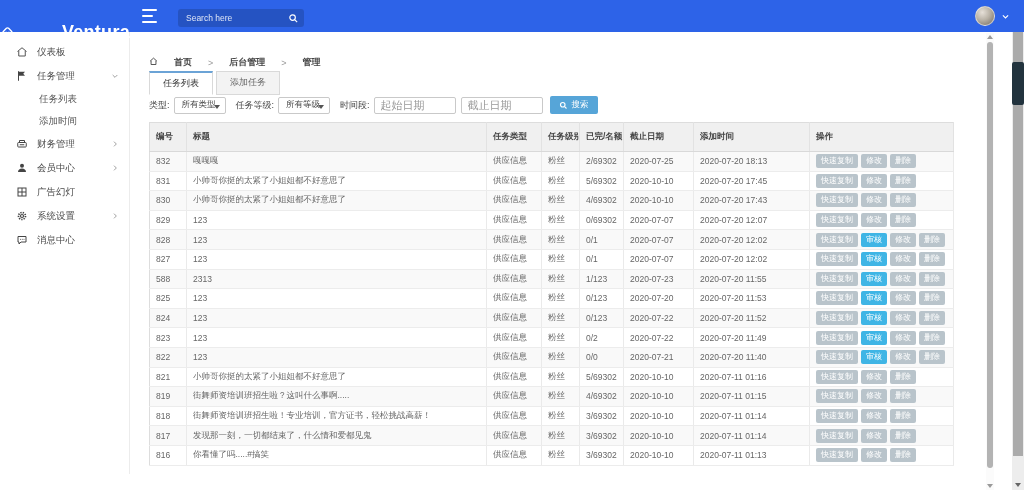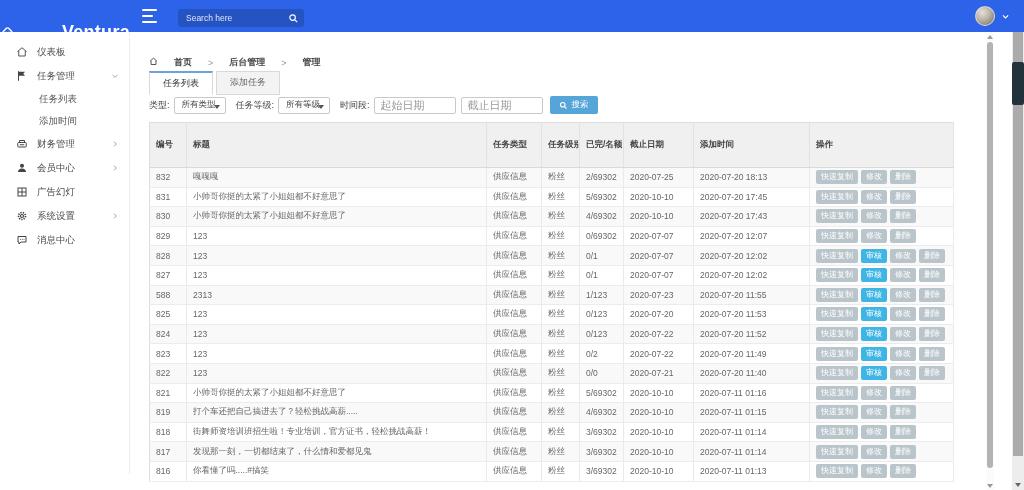--- a/index.html
+++ b/index.html
@@ -61,21 +61,21 @@
   .fdate::placeholder { color:#999; }
   .search-btn { height:18px; margin-left:2px; background:#56a5d8; color:#fff; border:none;
     border-radius:2px; font-size:8.5px; padding:0 9px; display:flex; align-items:center; gap:4px;
     cursor:pointer; font-family:inherit; }
 
   
   .table-wrap { position:absolute; left:18px; top:90px; width:804px; }
   table { border-collapse:collapse; table-layout:fixed; width:804px;
     border:1px solid #ddd; }
   th { background:#f0f0f0; font-size:8.5px; color:#444; text-align:left; font-weight:bold;
-    height:15px; padding:16px 6px; border-right:1px solid #e2e2e2; border-bottom:1px solid #d9d9d9;
+    height:15px; padding:8px 6px; border-right:1px solid #e2e2e2; border-bottom:1px solid #d9d9d9;
     white-space:nowrap; overflow:hidden; }
   td { font-size:8.5px; color:#666; height:19.6px; padding:0 6px; border-right:1px solid #eaeaea;
     border-bottom:1px solid #ececec; white-space:nowrap; overflow:hidden; }
   tbody tr:nth-child(odd) { background:#f9f9f9; }
   tbody tr:nth-child(even) { background:#fff; }
   .actions { display:flex; gap:3px; align-items:center; }
   .abtn { border:none; border-radius:2px; color:#fff; font-size:8px; padding:3px 5px;
     background:#b9c4cb; cursor:pointer; font-family:inherit; line-height:1; }
   .abtn.audit { background:#3fb5e5; }
 
@@ -491,21 +491,21 @@
             <td>
               <div class="actions">
                 <button class="abtn">快速复制</button>
                 <button class="abtn">修改</button>
                 <button class="abtn">删除</button>
               </div>
             </td>
           </tr>
           <tr>
             <td>819</td>
-            <td>打个车还把自己搞进去了？轻松挑战高薪.....</td>
+            <td>街舞师资培训班招生啦？这叫什么事啊.....</td>
             <td>供应信息</td>
             <td>粉丝</td>
             <td>4/69302</td>
             <td>2020-10-10</td>
             <td>2020-07-11 01:15</td>
             <td>
               <div class="actions">
                 <button class="abtn">快速复制</button>
                 <button class="abtn">修改</button>
                 <button class="abtn">删除</button>

